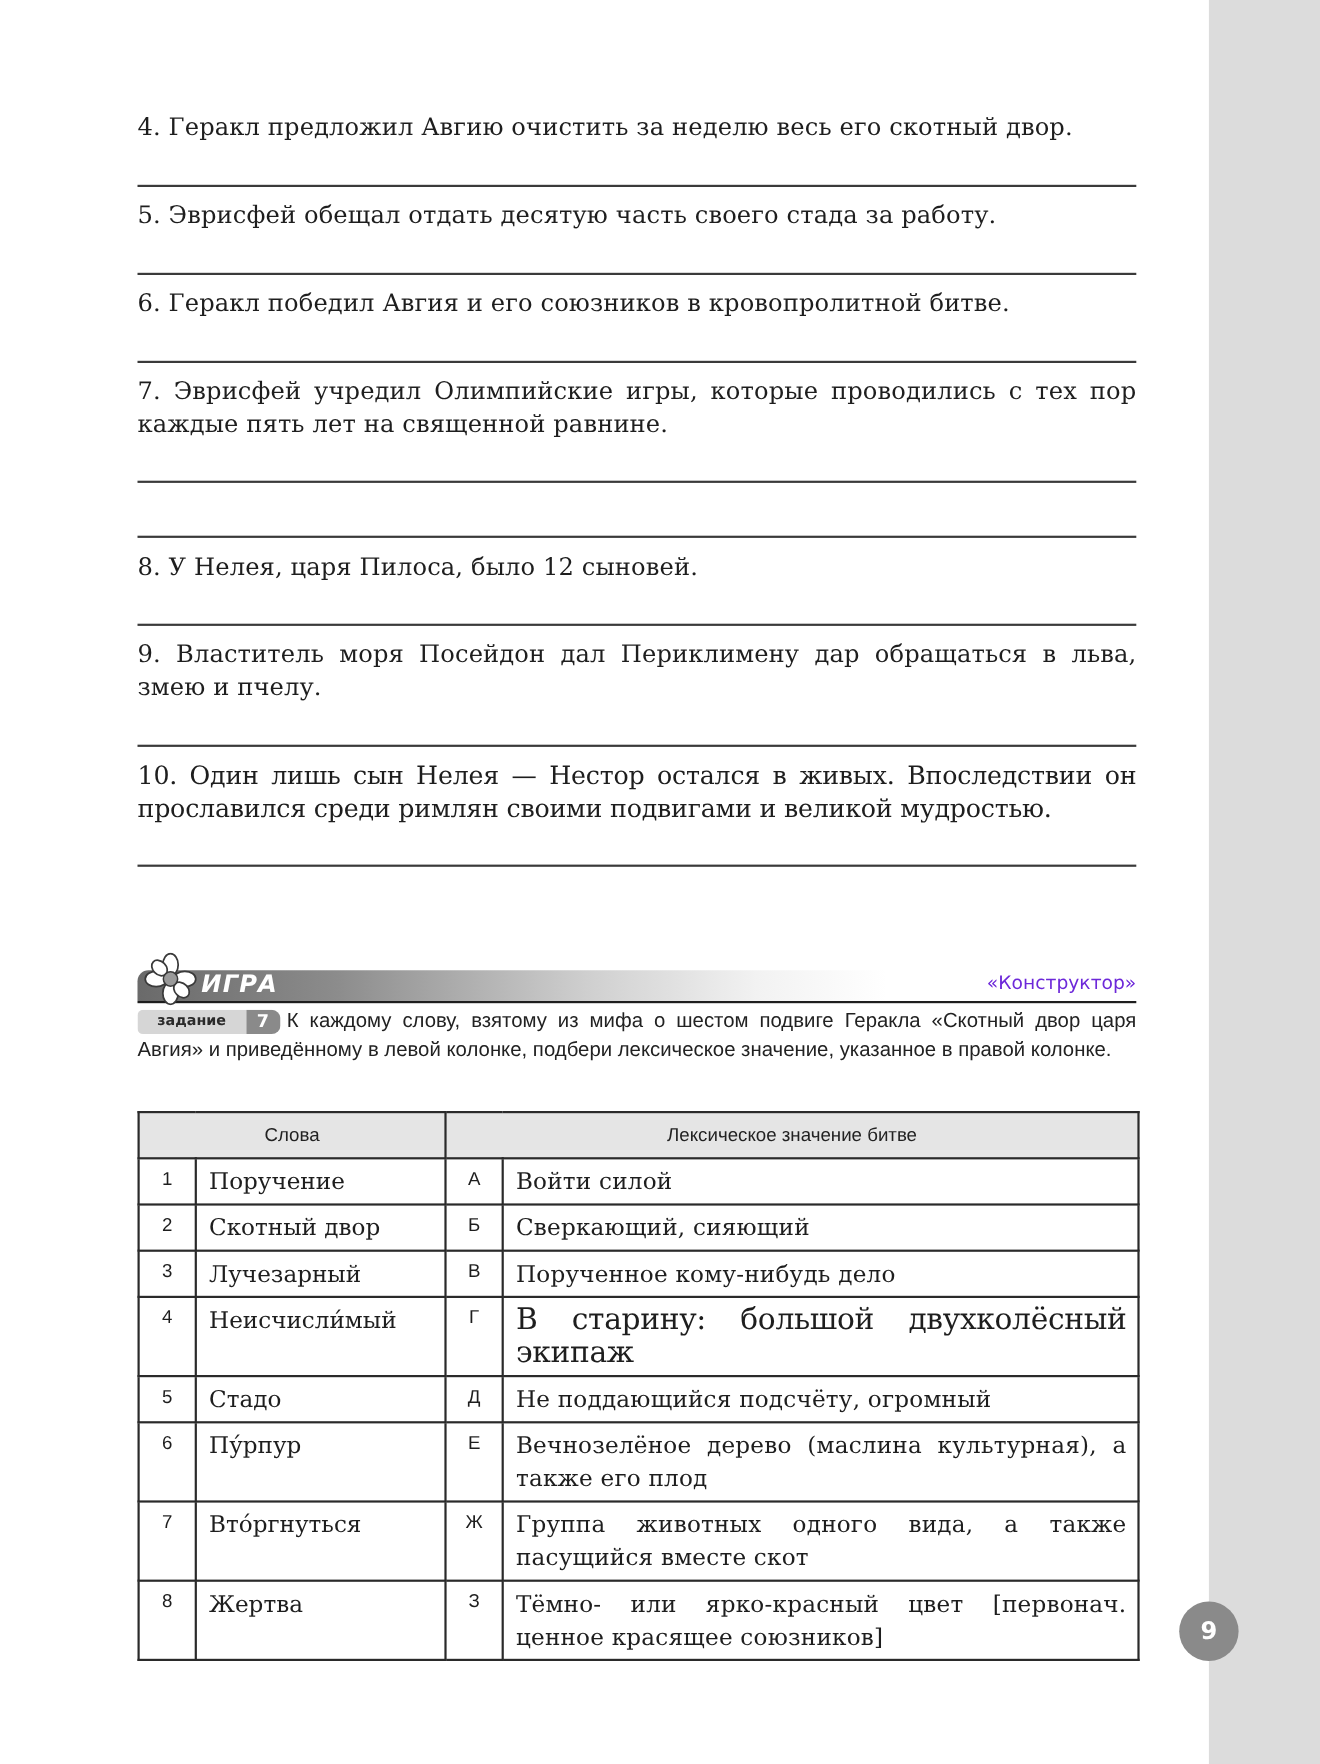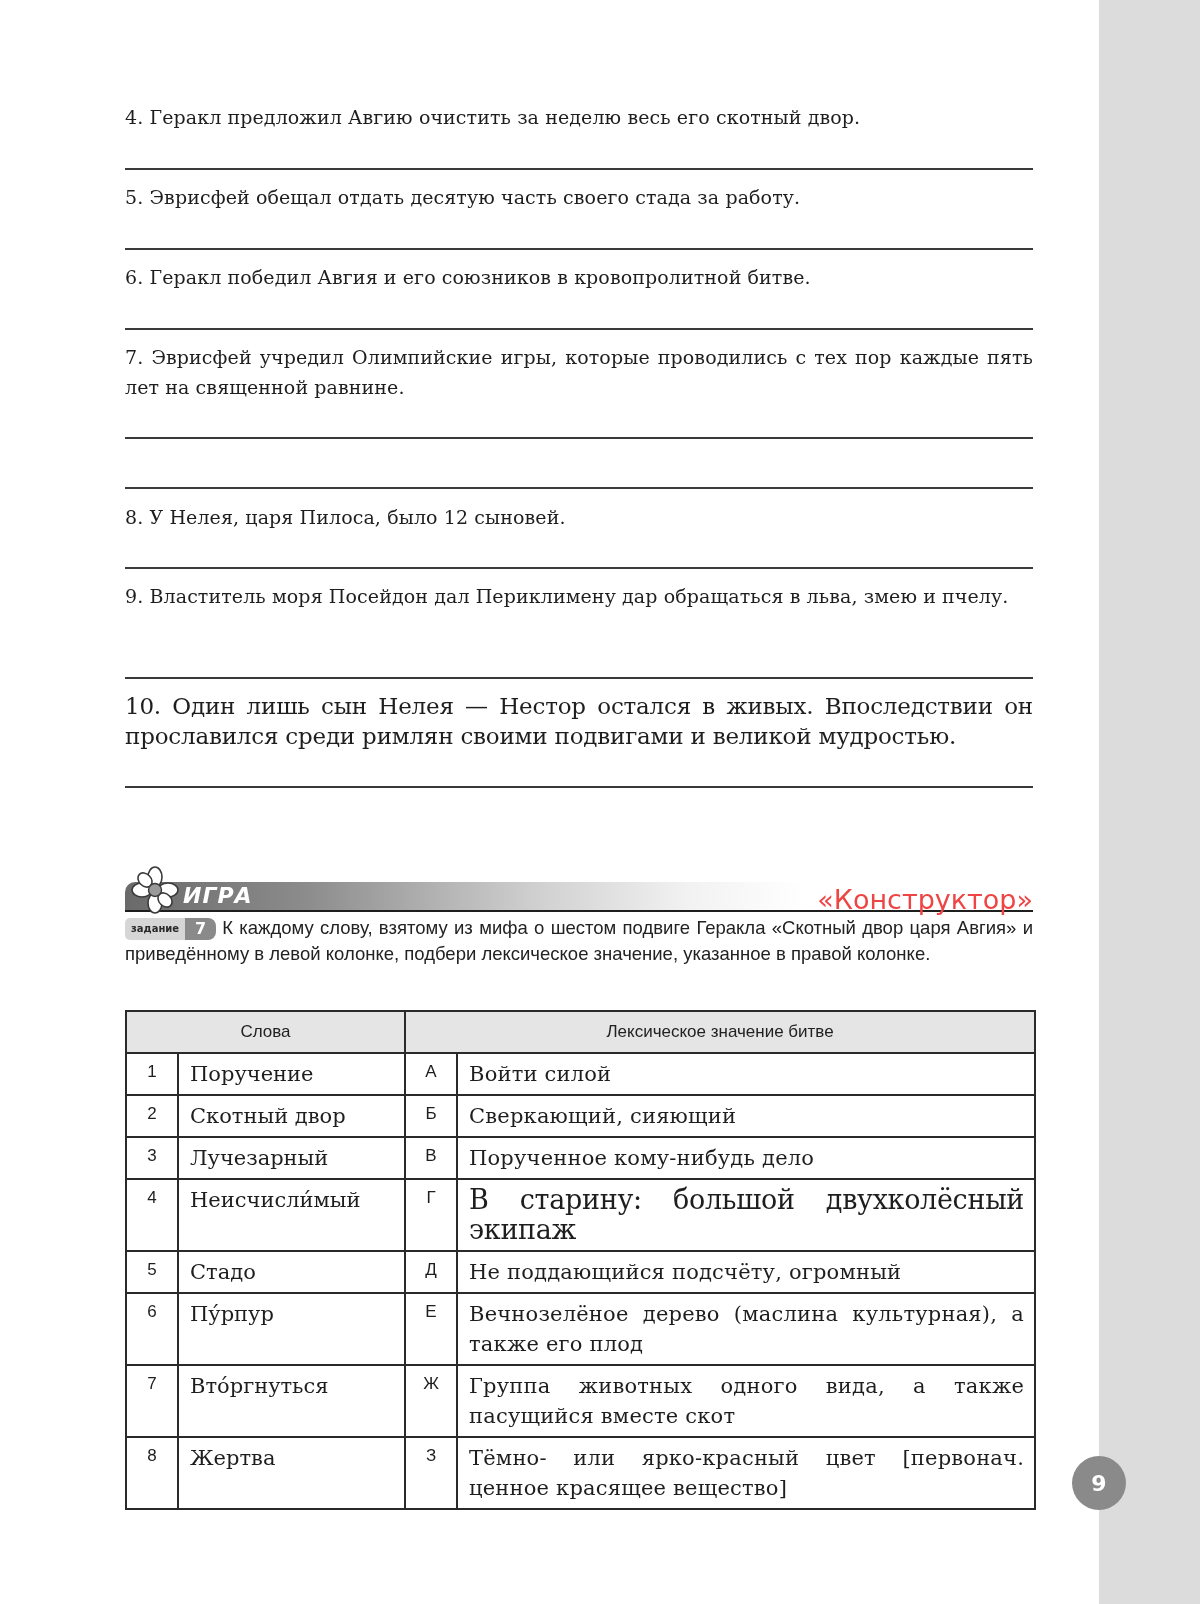--- a/index.html
+++ b/index.html
@@ -14,21 +14,21 @@
   }
   .page-number {
     position: absolute; left: 1072px; top: 1456px; width: 54px; height: 54px;
     border-radius: 50%; background: #8a8a8a; color: #fff;
     font-family: "DejaVu Sans", sans-serif; font-weight: bold; font-size: 22px;
     display: flex; align-items: center; justify-content: center;
   }
   .content { position: absolute; left: 125px; top: 0; width: 908px; }
   .q {
     position: absolute; left: 0; width: 908px;
-    font-size: 19px; line-height: 30px; text-align: justify;
+    font-size: 22px; line-height: 30px; text-align: justify;
     font-family: "DejaVu Serif", serif; letter-spacing: 0.1px;
   }
   .q.tight { font-size: 23px; letter-spacing: -0.2px; }
   .ans-line {
     position: absolute; left: 0; width: 908px; height: 0;
     border-top: 2px solid #3a3a3a;
   }
   
   .game-header {
     position: absolute; left: 0; top: 880px; width: 908px; height: 32px;
@@ -45,35 +45,35 @@
   .flower {
     position: absolute; left: 6px; top: -14px; width: 48px; height: 48px;
   }
   .game-label {
     position: absolute; left: 58px; top: 3px;
     font-family: "DejaVu Sans", sans-serif; font-weight: bold; font-size: 22px;
     color: #fff; letter-spacing: 1px; font-style: italic;
   }
   .game-title {
     position: absolute; right: 0; top: 4px;
-    font-family: "DejaVu Sans", sans-serif; font-size: 27px; color: #ef4444;
+    font-family: "DejaVu Sans", sans-serif; font-size: 17px; color: #6d28d9;
   }
   
   .task {
     position: absolute; left: 0; top: 915px; width: 908px;
     font-family: "Liberation Sans", sans-serif; font-size: 18.5px; line-height: 26px;
     text-align: justify; color: #222;
   }
   .task-badge {
     display: inline-flex; align-items: stretch; vertical-align: 2px;
     height: 22px; margin-right: 6px; border-radius: 5px; overflow: hidden;
     font-family: "DejaVu Sans", sans-serif; font-weight: bold;
   }
   .task-badge .lbl {
-    background: #d6d6d6; color: #2a2a2a; font-size: 10px; padding: 0 6px;
+    background: #d6d6d6; color: #2a2a2a; font-size: 13px; padding: 0 18px;
     display: flex; align-items: center;
   }
   .task-badge .num {
     background: #8a8a8a; color: #fff; font-size: 16px; padding: 0 10px;
     display: flex; align-items: center;
     border-top-right-radius: 8px; border-bottom-right-radius: 8px;
   }
   
   table.lex {
     position: absolute; left: 0; top: 1010px; width: 909px;
@@ -203,17 +203,17 @@
       <tr>
         <td class="idx">7</td>
         <td>Вто́ргнуться</td>
         <td class="idx">Ж</td>
         <td class="meaning">Группа животных одного вида, а также пасущийся вместе скот</td>
       </tr>
       <tr>
         <td class="idx">8</td>
         <td>Жертва</td>
         <td class="idx">З</td>
-        <td class="meaning">Тёмно- или ярко-красный цвет [первонач. ценное красящее вещество]</td>
+        <td class="meaning">Тёмно- или ярко-красный цвет [первонач. ценное красящее союзников]</td>
       </tr>
     </tbody>
   </table>
 </div>
 
 </body></html>

